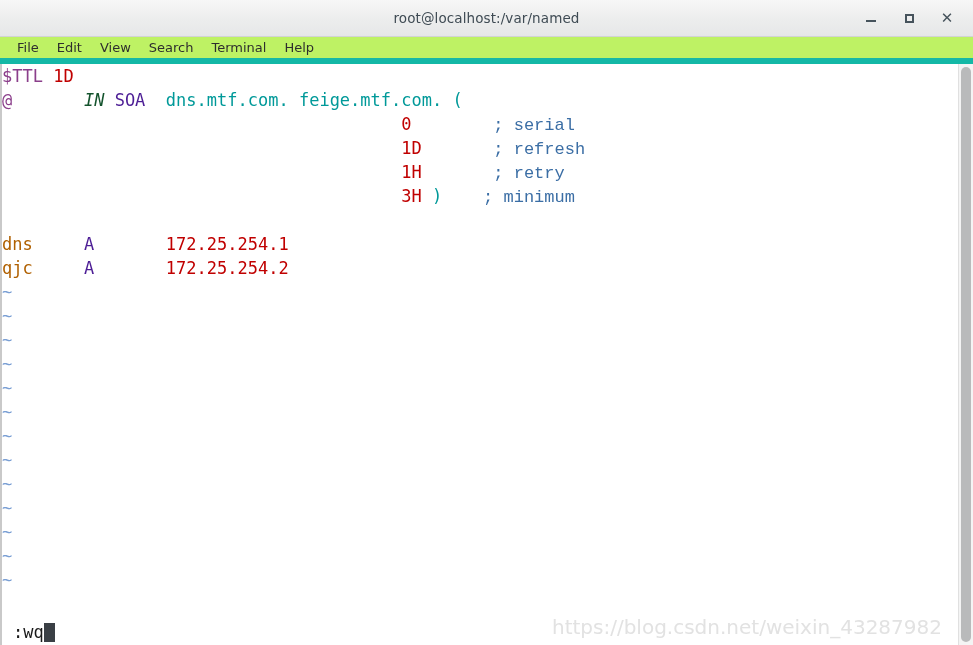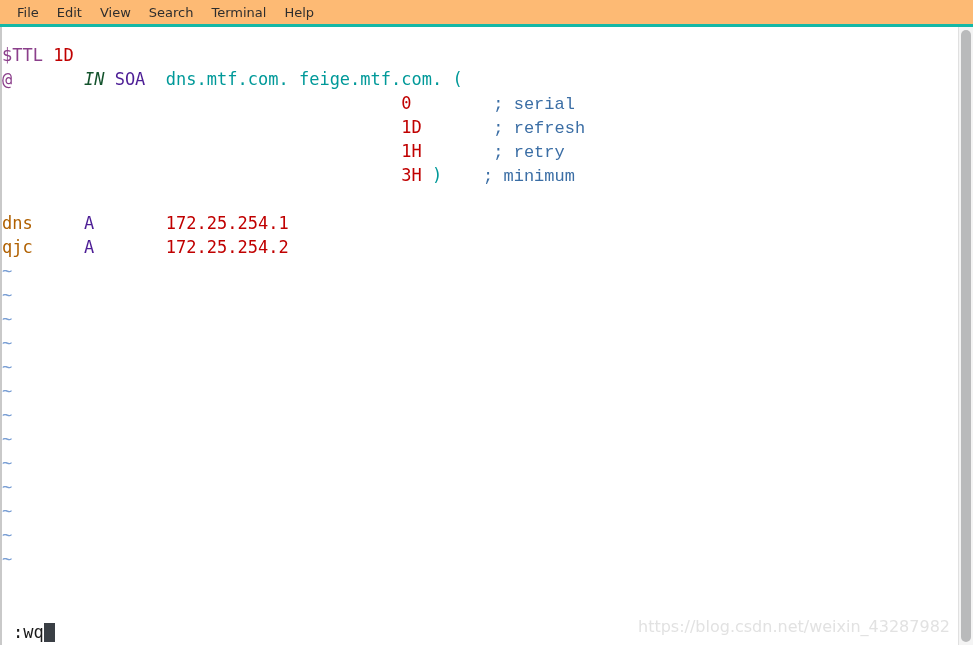--- a/index.html
+++ b/index.html
@@ -76,22 +76,22 @@
     line-height: 1;
     font-weight: bold;
     color: #46535c;
     font-family: "DejaVu Sans", sans-serif;
   }
 
   
   .menubar {
     height: 27px;
     flex: 0 0 27px;
-    background: #fdba74;
-    border-bottom: 3px solid #14b8a6;
+    background: #bef264;
+    border-bottom: 6px solid #14b8a6;
     display: flex;
     align-items: center;
     padding-left: 8px;
     box-sizing: border-box;
   }
   .menu-item {
     font-size: 13px;
     color: #2e2e2e;
     padding: 0 9px;
     cursor: default;
@@ -113,21 +113,21 @@
     background: #c9c9c9;
   }
   .term {
     position: relative;
     flex: 1 1 auto;
     background: #ffffff;
     font-family: "DejaVu Sans Mono", monospace;
     font-size: 17px;
     line-height: 24px;
     overflow: hidden;
-    padding-top: 16px;
+    padding-top: 0px;
   }
   .line {
     height: 24px;
     line-height: 24px;
     white-space: pre;
     padding-left: 0px;
   }
 
   
   .c-directive { color: #8b3f8b; }       
@@ -163,23 +163,23 @@
     display: inline-block;
     width: 11px;
     height: 19px;
     background: #3a3f45;
     vertical-align: -4px;
   }
 
   
   .watermark {
     position: absolute;
-    right: 8px;
+    right: 16px;
     bottom: 6px;
-    font-size: 16px;
+    font-size: 20px;
     color: #e2e2e2;
     font-family: "DejaVu Sans", sans-serif;
     white-space: nowrap;
     user-select: none;
   }
 
   
   .scrollbar {
     position: relative;
     width: 15px;
@@ -196,20 +196,34 @@
     bottom: 3px;
     background: #b9babb;
     border-radius: 5px;
   }
 </style>
 </head>
 <body>
 
 <div class="window">
 
+  <div class="titlebar">
+    <span class="title-text">root@localhost:/var/named</span>
+    <div class="win-buttons">
+      <div class="win-btn">
+        <div class="glyph-min"></div>
+      </div>
+      <div class="win-btn">
+        <div class="glyph-max"></div>
+      </div>
+      <div class="win-btn">
+        <div class="glyph-close">✕</div>
+      </div>
+    </div>
+  </div>
 
   <div class="menubar">
     <span class="menu-item">File</span>
     <span class="menu-item">Edit</span>
     <span class="menu-item">View</span>
     <span class="menu-item">Search</span>
     <span class="menu-item">Terminal</span>
     <span class="menu-item">Help</span>
   </div>
 

